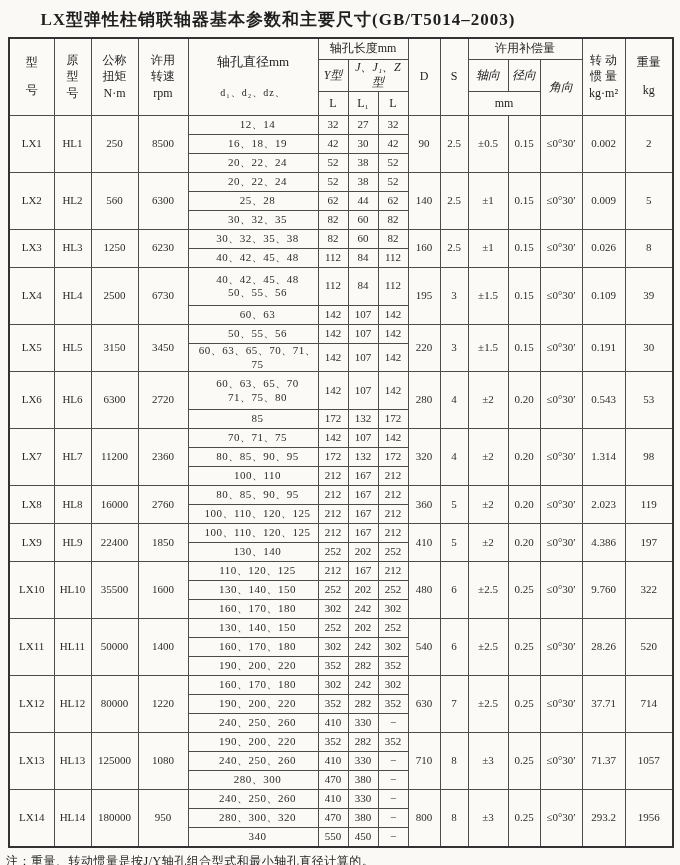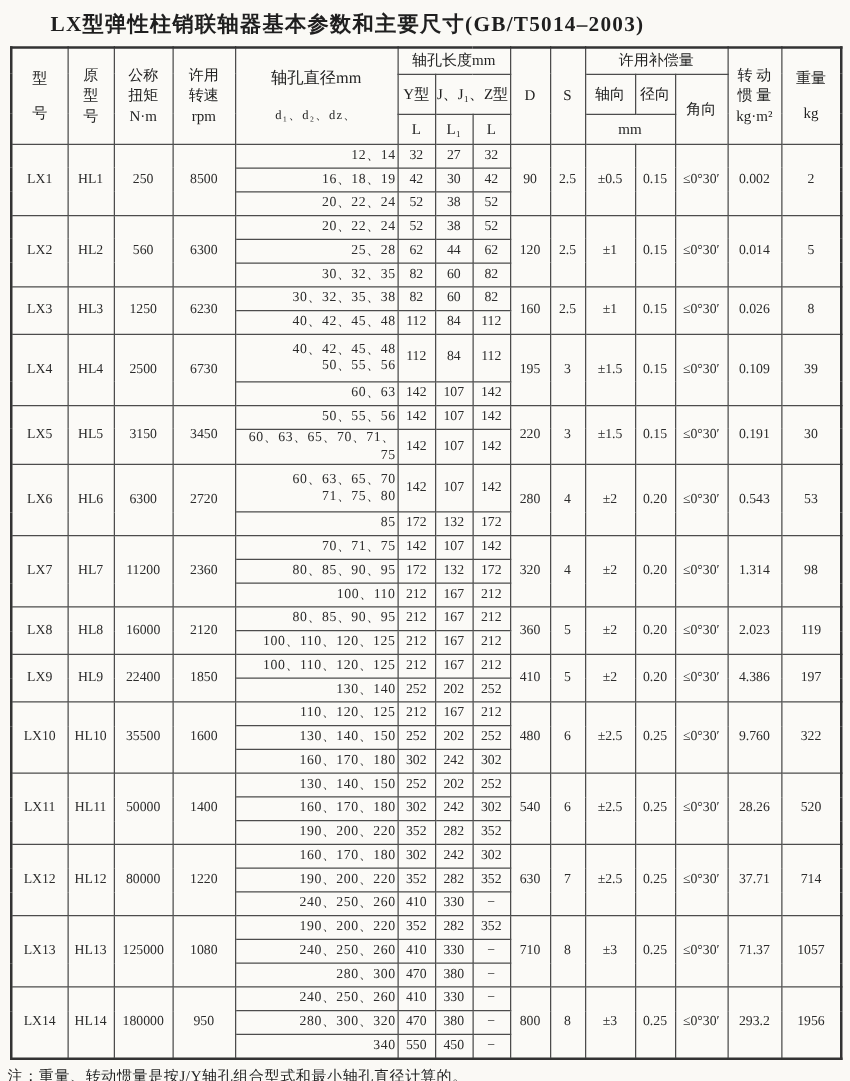--- a/index.html
+++ b/index.html
@@ -32,30 +32,30 @@
     text-align:center;
     vertical-align:middle;
     font-size:11px;
     padding:0 1px;
     overflow:hidden;
     line-height:1.25;
   }
   table{border:2px solid #333;}
   th{font-weight:normal;font-size:12px;white-space:pre-line;color:#222;}
   thead tr.h1{height:21px;}
-  thead tr.h2{height:21px;}
+  thead tr.h2{height:21px;font-style:italic;}
   thead tr.h3{height:24px;}
   th .sub{font-size:10px;letter-spacing:1px;margin-top:2px;}
   th .hline{font-size:13px;}
   th.stack2{line-height:2.3;}
   th.stack3{line-height:1.4;}
   tbody tr{height:19px;}
   tbody tr.tall{height:38px;}
   td.dia{
-    text-align:right;
+    text-align:center;
     padding-left:10px;
     white-space:pre-line;
     letter-spacing:0.5px;
     margin-top:24px;
   }
   .note{
     font-size:12px;
     margin:5px 0 0 6px;
     color:#1f1f1f;
     letter-spacing:0.5px;
@@ -159,26 +159,26 @@
         </tr>
         <tr>
           <td rowspan="3">LX2</td>
           <td rowspan="3">HL2</td>
           <td rowspan="3">560</td>
           <td rowspan="3">6300</td>
           <td class="dia">20、22、24</td>
           <td>52</td>
           <td>38</td>
           <td>52</td>
-          <td rowspan="3">120</td>
+          <td rowspan="3">140</td>
           <td rowspan="3">2.5</td>
           <td rowspan="3">±1</td>
           <td rowspan="3">0.15</td>
           <td rowspan="3">≤0°30′</td>
-          <td rowspan="3">0.014</td>
+          <td rowspan="3">0.009</td>
           <td rowspan="3">5</td>
         </tr>
         <tr>
           <td class="dia">25、28</td>
           <td>62</td>
           <td>44</td>
           <td>62</td>
         </tr>
         <tr>
           <td class="dia">30、32、35</td>
@@ -306,21 +306,21 @@
         <tr>
           <td class="dia">100、110</td>
           <td>212</td>
           <td>167</td>
           <td>212</td>
         </tr>
         <tr>
           <td rowspan="2">LX8</td>
           <td rowspan="2">HL8</td>
           <td rowspan="2">16000</td>
-          <td rowspan="2">2120</td>
+          <td rowspan="2">2760</td>
           <td class="dia">80、85、90、95</td>
           <td>212</td>
           <td>167</td>
           <td>212</td>
           <td rowspan="2">360</td>
           <td rowspan="2">5</td>
           <td rowspan="2">±2</td>
           <td rowspan="2">0.20</td>
           <td rowspan="2">≤0°30′</td>
           <td rowspan="2">2.023</td>

